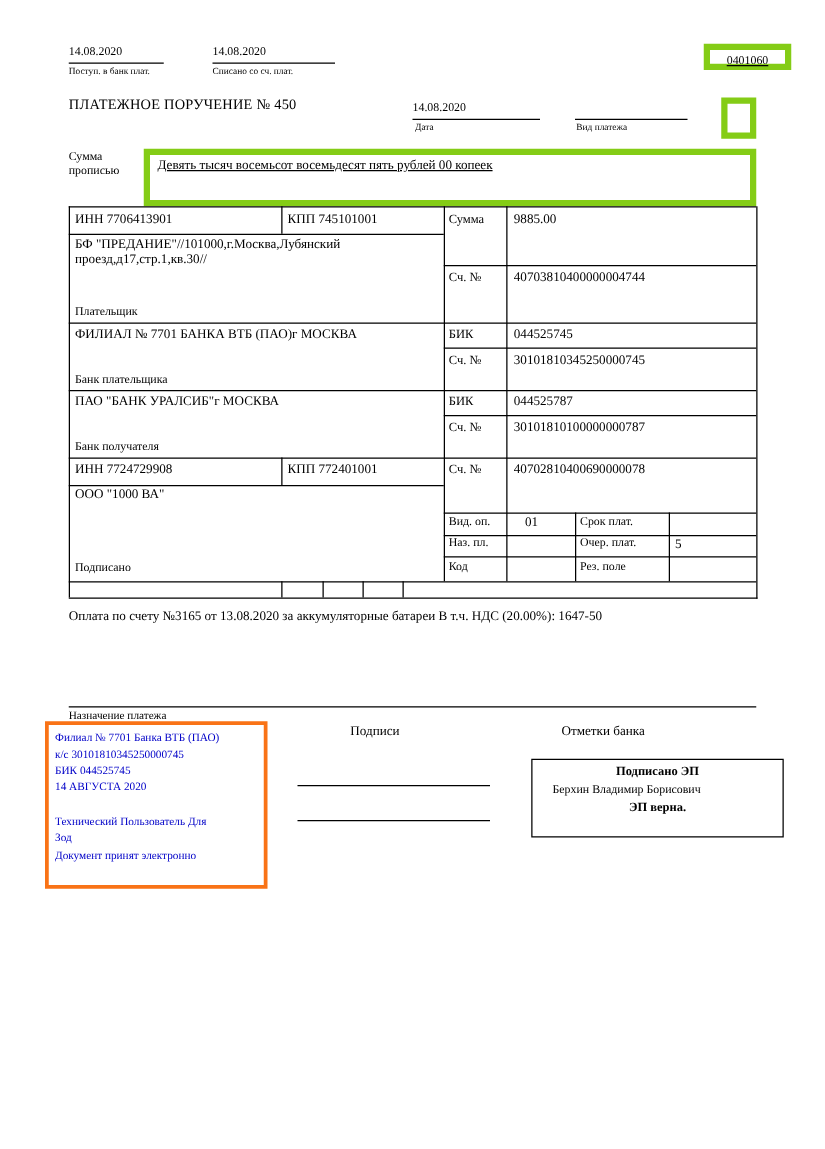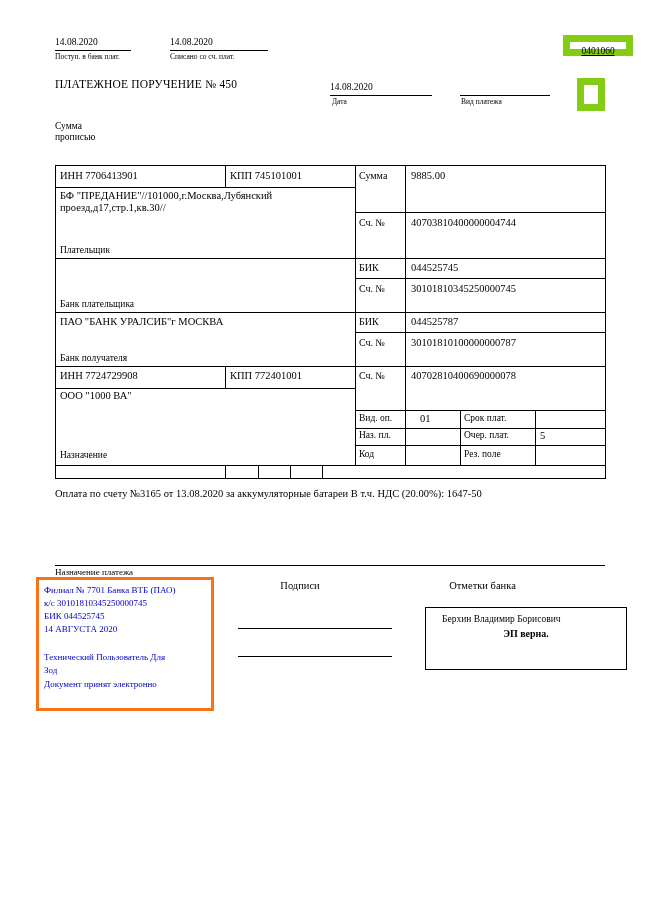--- a/index.html
+++ b/index.html
@@ -8,21 +8,21 @@
           font-family:"Liberation Serif", serif; color:#000; overflow:hidden;padding-left:48px; }
   .t   { position:absolute; white-space:nowrap; font-size:10.5px; line-height:1.15; }
   .wrap{ white-space:normal; }
   .sm  { font-size:7.5px; }
   .lbl { font-size:9.5px; }
   .f95 { font-size:9.5px; }
   .b   { font-weight:bold; }
   .i   { font-style:italic; }
   .hl  { position:absolute; height:1px; background:#000; }
   .vl  { position:absolute; width:1px; background:#000; }
-  .box { position:absolute; border:7px solid #84cc16;text-decoration:underline; }
+  .box { position:absolute; border:5px solid #84cc16;text-decoration:underline; }
   .title { font-size:11.5px; font-weight:normal; letter-spacing:0.2px; }
   .center { text-align:center; }
   .stamp { position:absolute; left:36px; top:577px; width:178px; height:134px;
            border:3px solid #f97316; color:#0000c8; font-size:9px; line-height:13px;
            padding:4px 5px; }
   .esign { position:absolute; left:425px; top:607px; width:202px; height:63px;
            border:1px solid #000; font-size:9.5px; line-height:13px; padding-top:3px; }
 </style>
 </head>
 <body>
@@ -43,20 +43,23 @@
 
   <div class="t title" style="left:55px;top:78px">ПЛАТЕЖНОЕ ПОРУЧЕНИЕ № 450</div>
   <div class="t" style="left:330px;top:82px;font-size:9.5px">14.08.2020</div>
   <div class="hl" style="left:330px;top:95px;width:102px"></div>
   <div class="t sm" style="left:332px;top:98px">Дата</div>
   <div class="hl" style="left:460px;top:95px;width:90px"></div>
   <div class="t sm" style="left:461px;top:98px">Вид платежа</div>
   <div class="box" style="left:577px;top:78px;width:28px;height:33px"></div>
 
   <div class="t lbl wrap" style="left:55px;top:121px;width:58px">Сумма прописью</div>
+  <div class="box" style="left:115px;top:119px;width:490px;height:46px">
+    <div class="wrap" style="font-size:10.5px;padding:3px 6px">Девять тысяч восемьсот восемьдесят пять рублей 00 копеек</div>
+  </div>
 
   <div class="hl" style="left:55px;top:165px;width:550px"></div>
   <div class="hl" style="left:55px;top:187px;width:300px"></div>
   <div class="hl" style="left:355px;top:212px;width:250px"></div>
   <div class="hl" style="left:55px;top:258px;width:550px"></div>
   <div class="hl" style="left:355px;top:278px;width:250px"></div>
   <div class="hl" style="left:55px;top:312px;width:550px"></div>
   <div class="hl" style="left:355px;top:332px;width:250px"></div>
   <div class="hl" style="left:55px;top:366px;width:550px"></div>
   <div class="hl" style="left:55px;top:388px;width:300px"></div>
@@ -81,39 +84,40 @@
 
   <div class="t" style="left:60px;top:170px">ИНН 7706413901</div>
   <div class="t" style="left:230px;top:170px">КПП 745101001</div>
   <div class="t" style="left:359px;top:170px;font-size:10px">Сумма</div>
   <div class="t" style="left:411px;top:170px">9885.00</div>
   <div class="t wrap" style="left:60px;top:190px;width:292px">БФ "ПРЕДАНИЕ"//101000,г.Москва,Лубянский проезд,д17,стр.1,кв.30//</div>
   <div class="t" style="left:359px;top:217px;font-size:10px">Сч. №</div>
   <div class="t" style="left:411px;top:217px">40703810400000004744</div>
   <div class="t lbl" style="left:60px;top:245px">Плательщик</div>
 
+  <div class="t" style="left:60px;top:262px">ФИЛИАЛ № 7701 БАНКА ВТБ (ПАО)г МОСКВА</div>
   <div class="t" style="left:359px;top:262px;font-size:10px">БИК</div>
   <div class="t" style="left:411px;top:262px">044525745</div>
   <div class="t" style="left:359px;top:283px;font-size:10px">Сч. №</div>
   <div class="t" style="left:411px;top:283px">30101810345250000745</div>
   <div class="t lbl" style="left:60px;top:299px">Банк плательщика</div>
 
   <div class="t" style="left:60px;top:316px">ПАО "БАНК УРАЛСИБ"г МОСКВА</div>
   <div class="t" style="left:359px;top:316px;font-size:10px">БИК</div>
   <div class="t" style="left:411px;top:316px">044525787</div>
   <div class="t" style="left:359px;top:337px;font-size:10px">Сч. №</div>
   <div class="t" style="left:411px;top:337px">30101810100000000787</div>
   <div class="t lbl" style="left:60px;top:353px">Банк получателя</div>
 
   <div class="t" style="left:60px;top:370px">ИНН 7724729908</div>
   <div class="t" style="left:230px;top:370px">КПП 772401001</div>
   <div class="t" style="left:359px;top:370px;font-size:10px">Сч. №</div>
   <div class="t" style="left:411px;top:370px">40702810400690000078</div>
   <div class="t" style="left:60px;top:390px">ООО "1000 ВА"</div>
-  <div class="t lbl" style="left:60px;top:450px">Назначение</div>
+  <div class="t lbl" style="left:60px;top:450px">Подписано</div>
 
   <div class="t f95" style="left:359px;top:413px">Вид. оп.</div>
   <div class="t" style="left:420px;top:413px">01</div>
   <div class="t f95" style="left:464px;top:413px">Срок плат.</div>
   <div class="t f95" style="left:359px;top:430px">Наз. пл.</div>
   <div class="t f95" style="left:464px;top:430px">Очер. плат.</div>
   <div class="t" style="left:540px;top:430px">5</div>
   <div class="t f95" style="left:359px;top:449px">Код</div>
   <div class="t f95" style="left:464px;top:449px">Рез. поле</div>
 
@@ -131,17 +135,18 @@
     <div>Филиал № 7701 Банка ВТБ (ПАО)</div>
     <div>к/с 30101810345250000745</div>
     <div>БИК 044525745</div>
     <div style="margin-top:0">14 АВГУСТА 2020</div>
     <div style="margin-top:15px">Технический Пользователь Для</div>
     <div>Зод</div>
     <div style="margin-top:1px">Документ принят электронно</div>
   </div>
 
   <div class="esign">
+    <div class="center b" style="font-size:10px">Подписано ЭП</div>
     <div style="margin:2px 0 0 16px">Берхин Владимир Борисович</div>
     <div class="center b" style="font-size:10px;margin-top:1px">ЭП верна.</div>
   </div>
 
 </div>
 
 </body></html>

